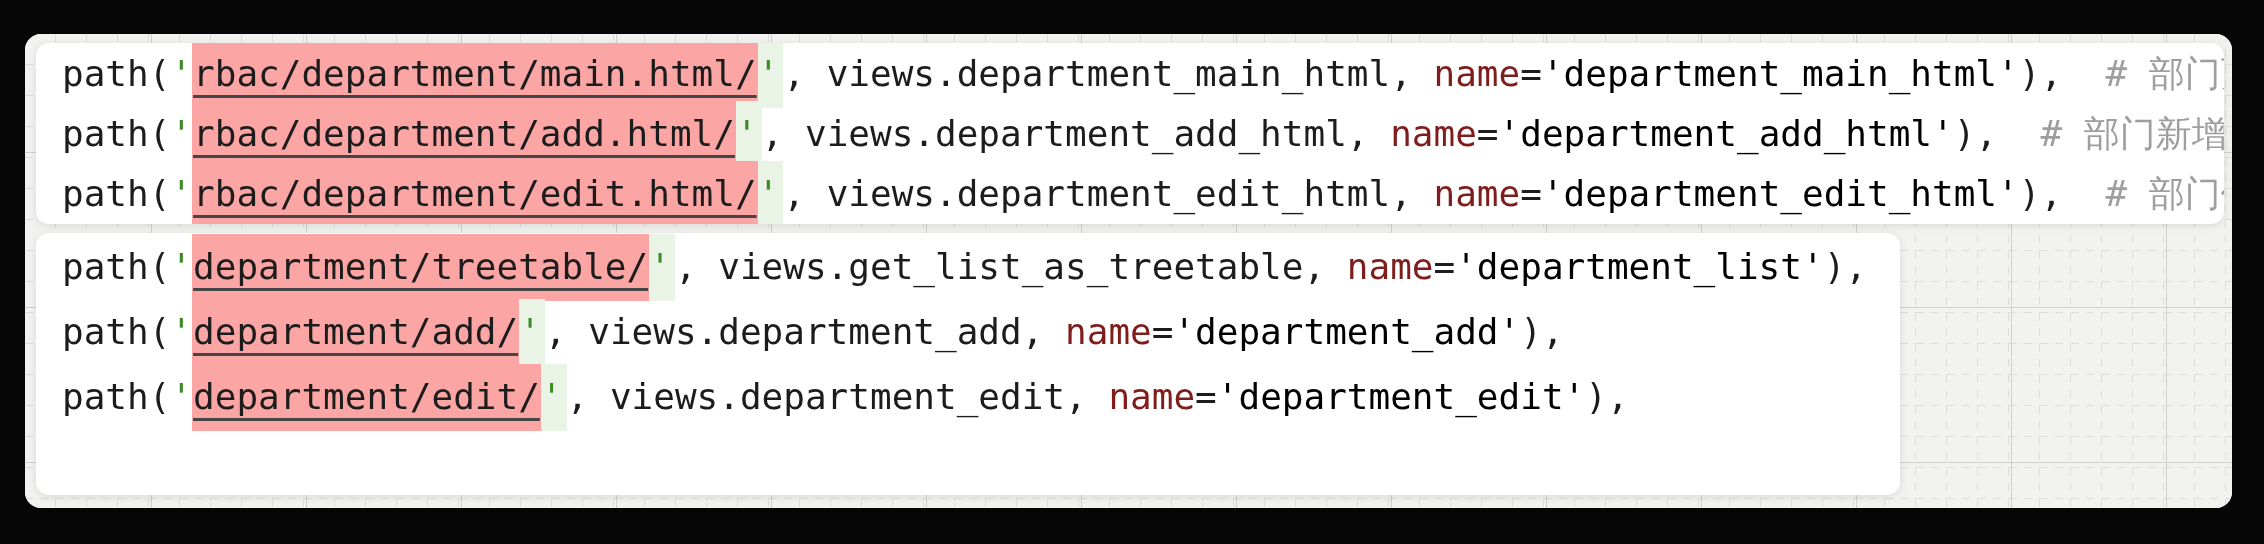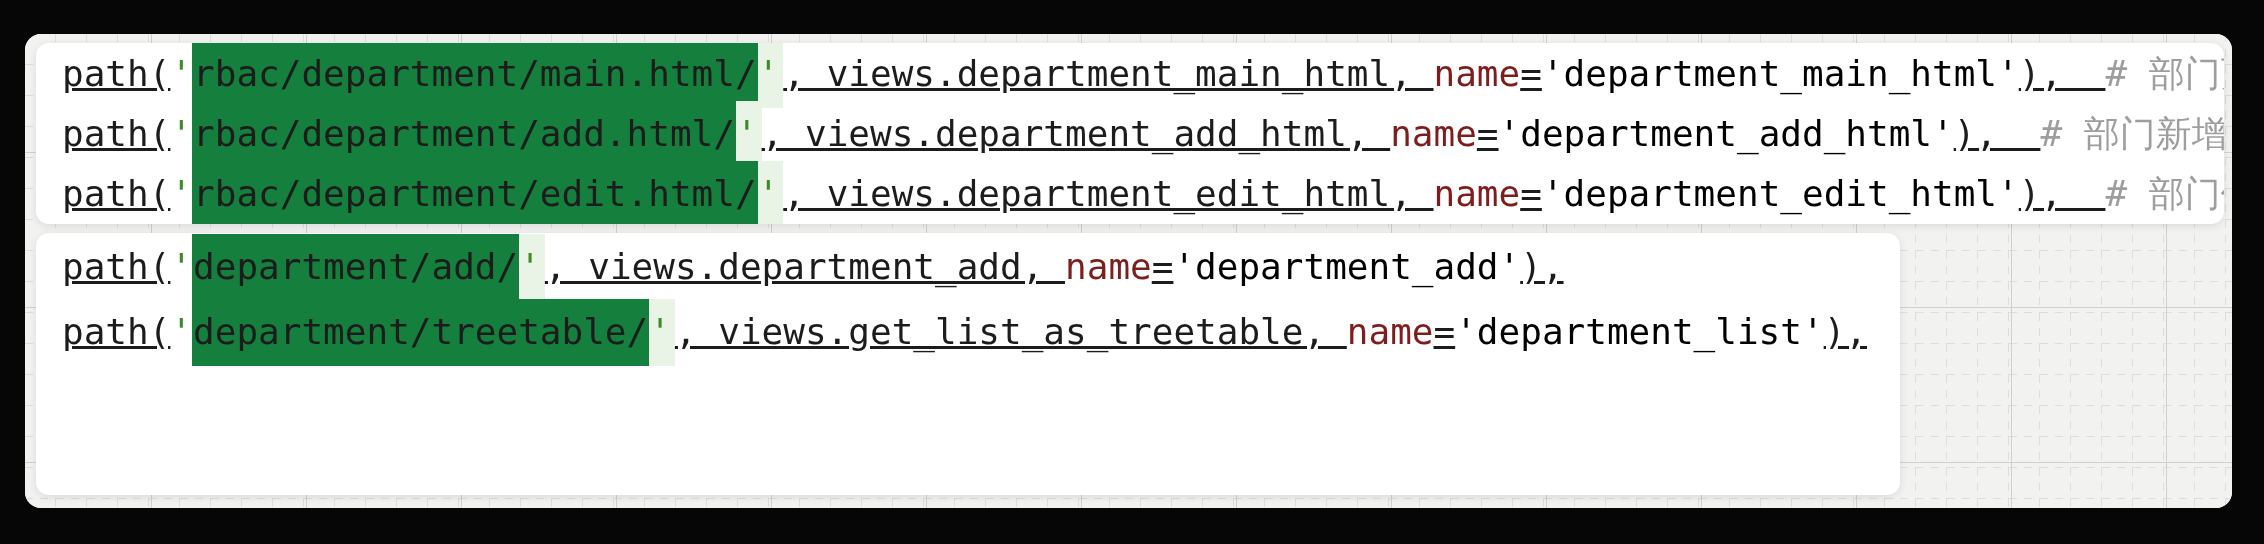--- a/index.html
+++ b/index.html
@@ -54,29 +54,30 @@
     padding-top: 1px;
   }
   .code-line {
     white-space: pre;
     font-size: 36px;
     color: #1c1c1c;
   }
   .box1 .code-line { line-height: 60px; }
   .box2 .code-line { line-height: 65px; }
 
-  .tk-plain   { color: #1c1c1c; text-decoration: underline; }
+  .tk-plain   { color: #1c1c1c; }
   .tk-quote   { color: #3b8c26; }
   .tk-kw      { color: #7f1d1d; }
   .tk-val     { color: #000000; }
   .tk-comment { color: #9e9e9e; font-family: "DejaVu Sans Mono","DejaVu Sans",sans-serif; }
   .tk-url {
     color: #1c1c1c;
-    background: #15803d;
+    background: #fca5a5;
     padding: 12px 1px 14px 1px;
+    text-decoration: underline;
     text-decoration-color: #454545;
     text-decoration-thickness: 3px;
     text-underline-offset: 9px;
   }
   .tk-uq {
     color: #3b8c26;
     background: #e9f4e6;
     padding: 12px 4px 14px 0;
   }
 </style>
@@ -101,17 +102,18 @@
       <rect width="2207" height="474" fill="url(#majorGrid)"></rect>
     </svg>
 
     <div class="code-box box1">
         <div class="code-line"><span class="tk-plain">path(</span><span class="tk-quote">'</span><span class="tk-url">rbac/department/main.html/</span><span class="tk-uq">'</span><span class="tk-plain">, views.department_main_html, </span><span class="tk-kw">name</span><span class="tk-plain">=</span><span class="tk-val">'department_main_html'</span><span class="tk-plain">),  </span><span class="tk-comment"># 部门页</span></div>
         <div class="code-line"><span class="tk-plain">path(</span><span class="tk-quote">'</span><span class="tk-url">rbac/department/add.html/</span><span class="tk-uq">'</span><span class="tk-plain">, views.department_add_html, </span><span class="tk-kw">name</span><span class="tk-plain">=</span><span class="tk-val">'department_add_html'</span><span class="tk-plain">),  </span><span class="tk-comment"># 部门新增页</span></div>
         <div class="code-line"><span class="tk-plain">path(</span><span class="tk-quote">'</span><span class="tk-url">rbac/department/edit.html/</span><span class="tk-uq">'</span><span class="tk-plain">, views.department_edit_html, </span><span class="tk-kw">name</span><span class="tk-plain">=</span><span class="tk-val">'department_edit_html'</span><span class="tk-plain">),  </span><span class="tk-comment"># 部门修改页</span></div>
       </div>
 
     <div class="code-box box2">
+        <div class="code-line"><span class="tk-plain">path(</span><span class="tk-quote">'</span><span class="tk-url">department/treetable/</span><span class="tk-uq">'</span><span class="tk-plain">, views.get_list_as_treetable, </span><span class="tk-kw">name</span><span class="tk-plain">=</span><span class="tk-val">'department_list'</span><span class="tk-plain">),</span></div>
         <div class="code-line"><span class="tk-plain">path(</span><span class="tk-quote">'</span><span class="tk-url">department/add/</span><span class="tk-uq">'</span><span class="tk-plain">, views.department_add, </span><span class="tk-kw">name</span><span class="tk-plain">=</span><span class="tk-val">'department_add'</span><span class="tk-plain">),</span></div>
-        <div class="code-line"><span class="tk-plain">path(</span><span class="tk-quote">'</span><span class="tk-url">department/treetable/</span><span class="tk-uq">'</span><span class="tk-plain">, views.get_list_as_treetable, </span><span class="tk-kw">name</span><span class="tk-plain">=</span><span class="tk-val">'department_list'</span><span class="tk-plain">),</span></div>
+        <div class="code-line"><span class="tk-plain">path(</span><span class="tk-quote">'</span><span class="tk-url">department/edit/</span><span class="tk-uq">'</span><span class="tk-plain">, views.department_edit, </span><span class="tk-kw">name</span><span class="tk-plain">=</span><span class="tk-val">'department_edit'</span><span class="tk-plain">),</span></div>
       </div>
   </div>
 </div>
 
 </body></html>

